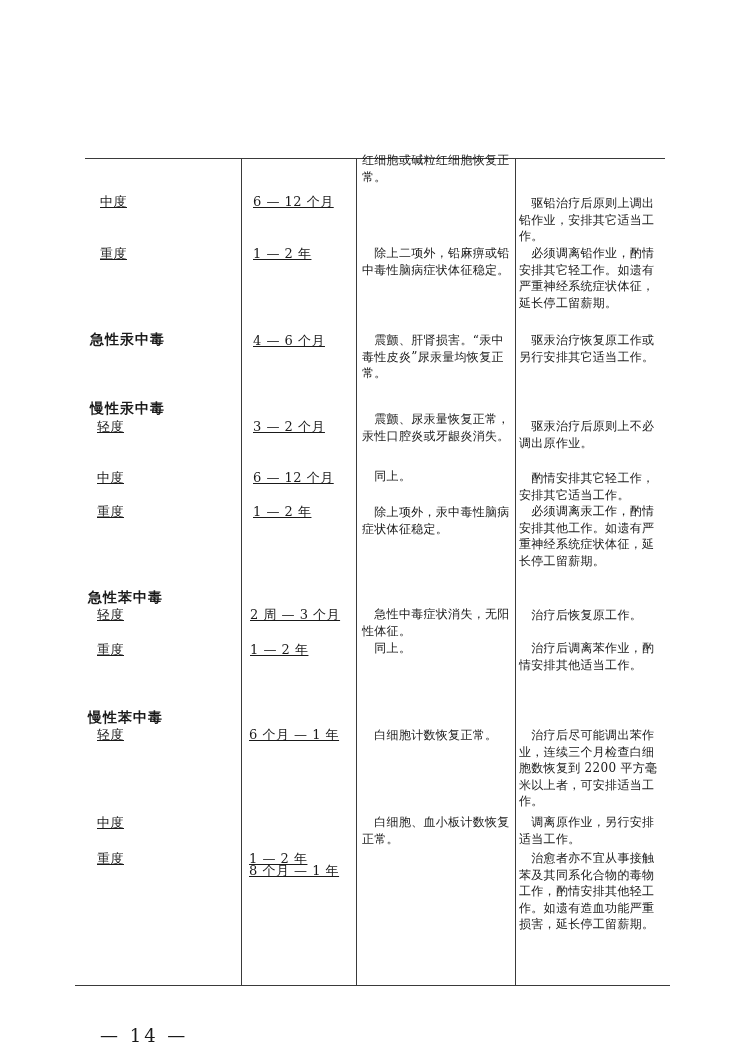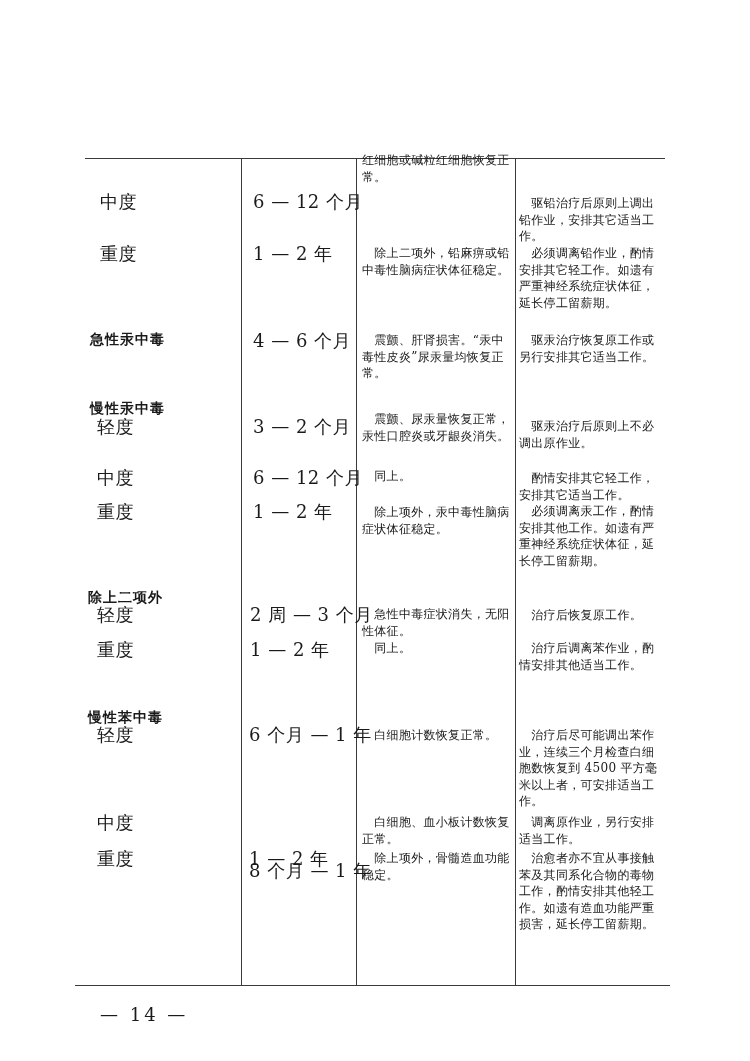--- a/index.html
+++ b/index.html
@@ -1,25 +1,25 @@
 <!DOCTYPE html>
 <html><head>
 <meta charset="utf-8">
 <style>
   html, body { margin:0; padding:0; }
   body { width:750px; height:1061px; background:#ffffff; position:relative; overflow:hidden;
          font-family:"DejaVu Serif", "Liberation Serif", serif; color:#1a1a1a; }
   .page { position:absolute; left:0; top:0; width:750px; height:1061px; }
   .hline { position:absolute; background:#3a3a3a; height:1px; }
   .vline { position:absolute; background:#3a3a3a; width:1px; }
-  .t { position:absolute; font-size:18px; line-height:16.5px; white-space:nowrap; letter-spacing:0.5px; }
+  .t { position:absolute; font-size:13px; line-height:16.5px; white-space:nowrap; letter-spacing:0.5px;text-decoration:underline; }
   .sec { position:absolute; font-size:14px; font-weight:bold; font-family:Liberation Sans, sans-serif; letter-spacing:1px; }
   .col3 { position:absolute; left:362px; width:150px; font-size:12px; line-height:16.5px; letter-spacing:0.3px; white-space:normal; word-break:break-all; }
   .col4 { position:absolute; left:519px; width:146px; font-size:12px; line-height:16.5px; letter-spacing:0.3px; white-space:normal; word-break:break-all; }
-  .pnum { position:absolute; left:100px; top:1004px; font-size:18px; letter-spacing:3px; }
+  .pnum { position:absolute; left:100px; top:1025px; font-size:18px; letter-spacing:3px; }
 </style>
 </head>
 <body>
 
 <div class="page">
 
   <div class="hline" style="left:85px; top:158px; width:580px;"></div>
   <div class="hline" style="left:75px; top:985px; width:595px;"></div>
   <div class="vline" style="left:241px; top:158px; height:827px;"></div>
   <div class="vline" style="left:356px; top:158px; height:827px;"></div>
@@ -50,41 +50,40 @@
   <div class="t" style="left:97px; top:470px;">中度</div>
   <div class="t" style="left:253px; top:470px;">6 — 12 个月</div>
   <div class="col3" style="top:468px;">　同上。</div>
   <div class="col4" style="top:470px;">　酌情安排其它轻工作，安排其它适当工作。</div>
 
   <div class="t" style="left:97px; top:504px;">重度</div>
   <div class="t" style="left:253px; top:504px;">1 — 2 年</div>
   <div class="col3" style="top:504px;">　除上项外，汞中毒性脑病症状体征稳定。</div>
   <div class="col4" style="top:503px;">　必须调离汞工作，酌情安排其他工作。如遗有严重神经系统症状体征，延长停工留薪期。</div>
 
-  <div class="sec" style="left:88px; top:589px;">除上二项外</div>
+  <div class="sec" style="left:88px; top:589px;">急性苯中毒</div>
   <div class="t" style="left:97px; top:607px;">轻度</div>
   <div class="t" style="left:250px; top:607px;">2 周 — 3 个月</div>
   <div class="col3" style="top:606px;">　急性中毒症状消失，无阳性体征。</div>
   <div class="col4" style="top:607px;">　治疗后恢复原工作。</div>
 
   <div class="t" style="left:97px; top:642px;">重度</div>
   <div class="t" style="left:250px; top:642px;">1 — 2 年</div>
   <div class="col3" style="top:640px;">　同上。</div>
   <div class="col4" style="top:640px;">　治疗后调离苯作业，酌情安排其他适当工作。</div>
 
   <div class="sec" style="left:88px; top:709px;">慢性苯中毒</div>
   <div class="t" style="left:97px; top:727px;">轻度</div>
   <div class="t" style="left:249px; top:727px;">6 个月 — 1 年</div>
   <div class="col3" style="top:727px;">　白细胞计数恢复正常。</div>
-  <div class="col4" style="top:727px;">　治疗后尽可能调出苯作业，连续三个月检查白细胞数恢复到 4500 平方毫米以上者，可安排适当工作。</div>
+  <div class="col4" style="top:727px;">　治疗后尽可能调出苯作业，连续三个月检查白细胞数恢复到 2200 平方毫米以上者，可安排适当工作。</div>
 
   <div class="t" style="left:97px; top:815px;">中度</div>
   <div class="t" style="left:249px; top:815px;margin-top:48px;">8 个月 — 1 年</div>
   <div class="col3" style="top:814px;">　白细胞、血小板计数恢复正常。</div>
   <div class="col4" style="top:814px;">　调离原作业，另行安排适当工作。</div>
 
   <div class="t" style="left:97px; top:851px;">重度</div>
   <div class="t" style="left:249px; top:851px;">1 — 2 年</div>
-  <div class="col3" style="top:850px;">　除上项外，骨髓造血功能稳定。</div>
   <div class="col4" style="top:850px;">　治愈者亦不宜从事接触苯及其同系化合物的毒物工作，酌情安排其他轻工作。如遗有造血功能严重损害，延长停工留薪期。</div>
 
   <div class="pnum">— 14 —</div>
 </div>
 
 </body></html>

